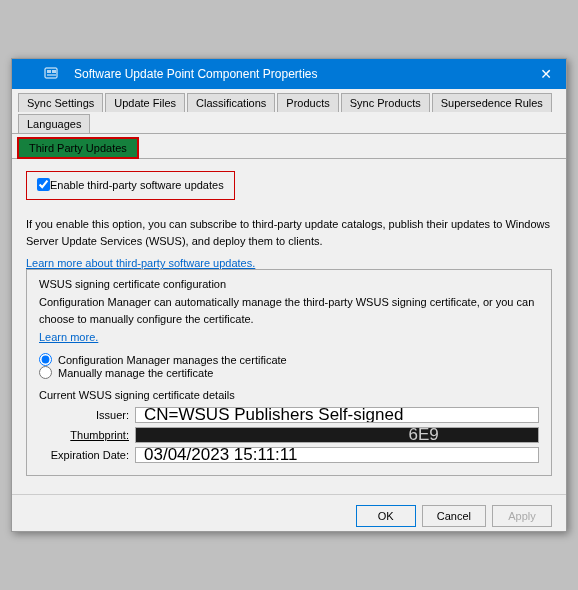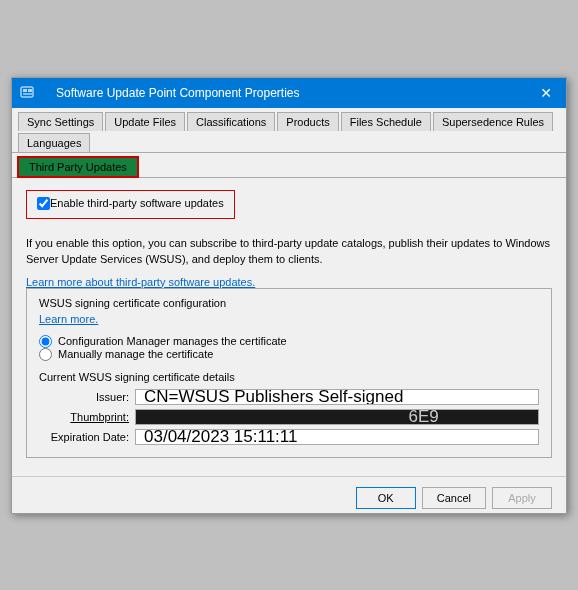--- a/index.html
+++ b/index.html
@@ -23,21 +23,22 @@
       background: #0078d7;
       color: white;
       padding: 6px 8px;
       display: flex;
       align-items: center;
       justify-content: space-between;
       font-size: 12px;
     }
     .title-bar-left {
       display: flex;
-      gap: 22px;
+      gap: 16px;
+      margin-left: 24px;
     }
     .title-icon {
       width: 14px;
       height: 14px;
     }
     .title-close {
       width: 24px;
       height: 18px;
       background: none;
       border: none;
@@ -223,21 +224,21 @@
       <span>Software Update Point Component Properties</span>
     </div>
     <button class="title-close">✕</button>
   </div>
 
   <div class="tab-row">
     <div class="tab">Sync Settings</div>
     <div class="tab">Update Files</div>
     <div class="tab">Classifications</div>
     <div class="tab">Products</div>
-    <div class="tab">Files Schedule</div>
+    <div class="tab">Sync Products</div>
     <div class="tab">Supersedence Rules</div>
     <div class="tab">Languages</div>
   </div>
 
   <div class="tab-row2">
     <button class="tab-btn">Third Party Updates</button>
   </div>
 
   <div class="content">
     
@@ -248,20 +249,21 @@
       </div>
     </div>
 
     <p class="description">If you enable this option, you can subscribe to third-party update catalogs, publish their updates to Windows Server Update Services (WSUS), and deploy them to clients.</p>
 
     <a class="link">Learn more about third-party software updates.</a>
 
     
     <div class="group-box">
       <div class="group-title">WSUS signing certificate configuration</div>
+      <p class="group-desc">Configuration Manager can automatically manage the third-party WSUS signing certificate, or you can choose to manually configure the certificate.</p>
       <a class="link">Learn more.</a>
 
       <div class="radio-group">
         <div class="radio-row">
           <input type="radio" name="certMgmt" id="r1" checked="" style="">
           <label for="r1">Configuration Manager manages the certificate</label>
         </div>
         <div class="radio-row">
           <input type="radio" name="certMgmt" id="r2" style="">
           <label for="r2">Manually manage the certificate</label>

